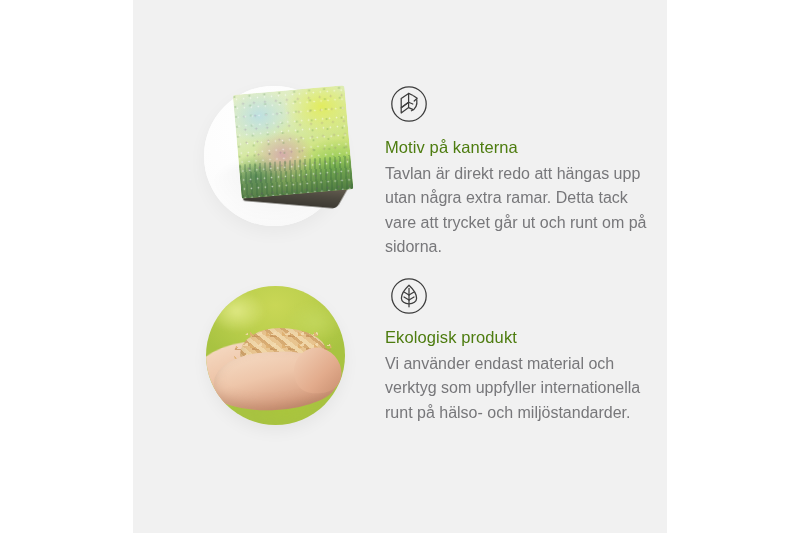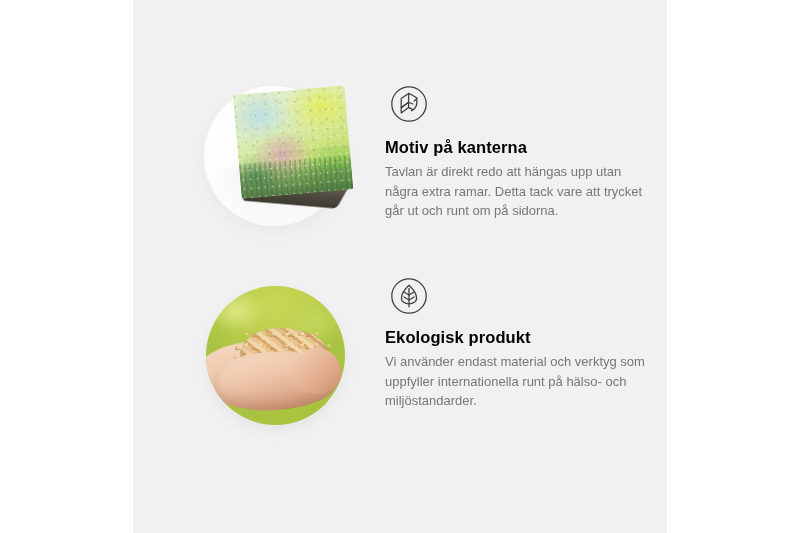--- a/index.html
+++ b/index.html
@@ -230,29 +230,29 @@
     position: absolute;
     left: 252px;
     width: 268px;
   }
   .tb-a { top: 58px; }
   .tb-b { top: 56px; }
   .feature-title {
     margin: 0 0 5px 0;
     font-family: "Liberation Sans", sans-serif;
     font-size: 16.5px;
-    font-weight: 700;
-    color: #000000;
+    font-weight: 400;
+    color: #4d7c0f;
     letter-spacing: 0.1px;
     line-height: 1.15;
   }
   .feature-desc {
     margin: 0;
     font-family: "Liberation Sans", sans-serif;
-    font-size: 13px;
+    font-size: 16px;
     font-weight: 400;
     color: #77777a;
     line-height: 1.52;
   }
 </style>
 </head>
 <body>
 
 <div class="page">
   <div class="panel">

